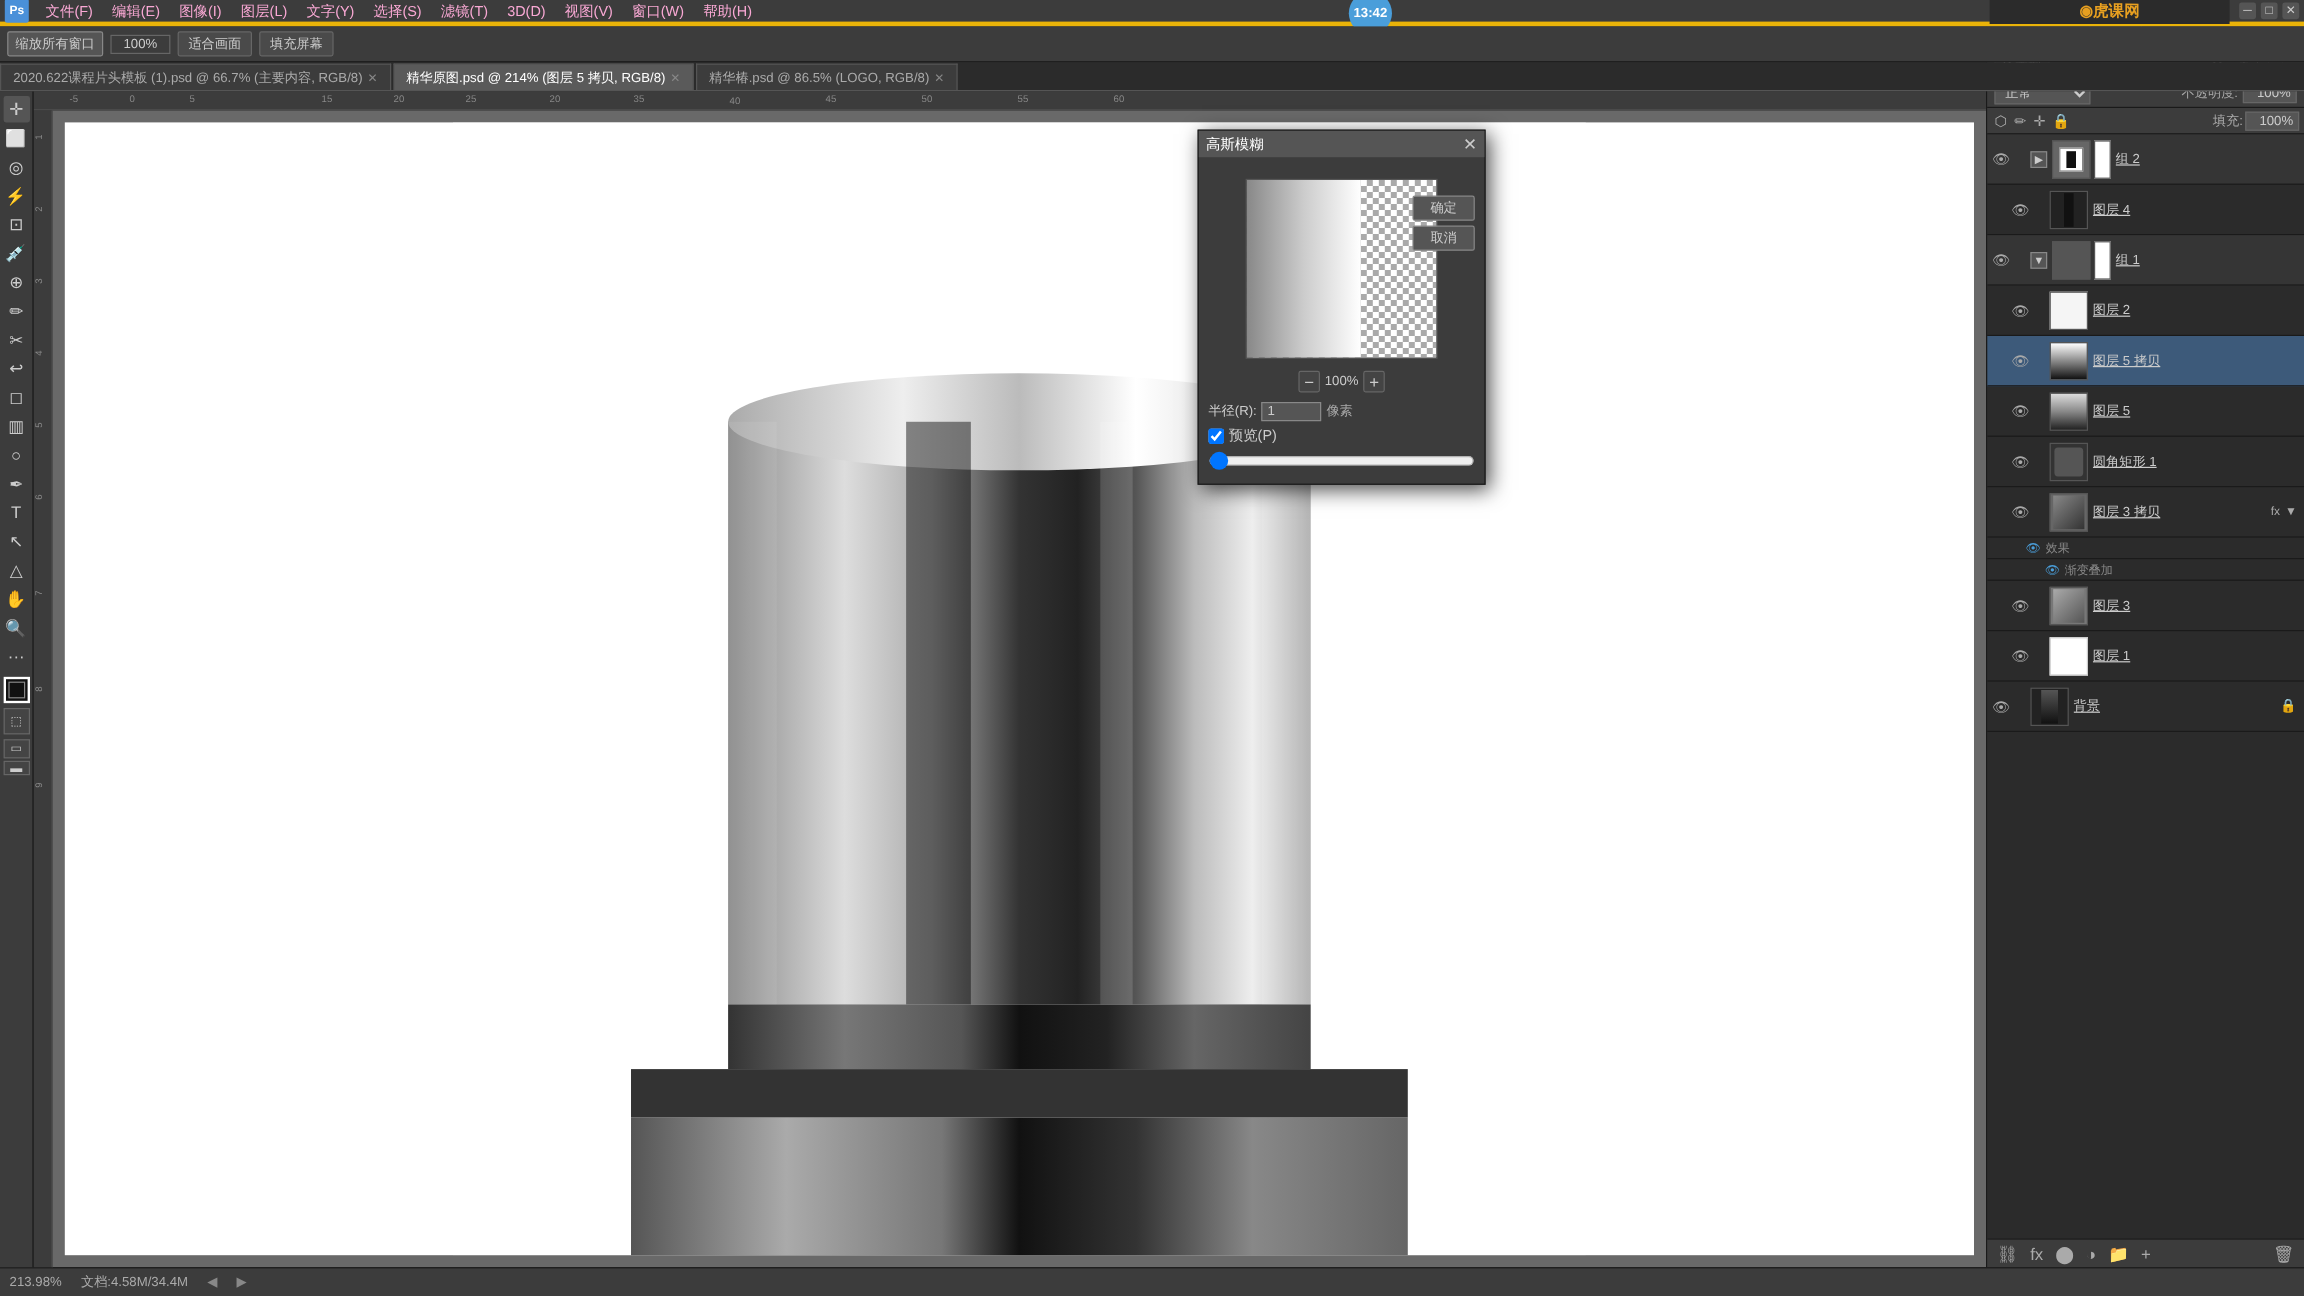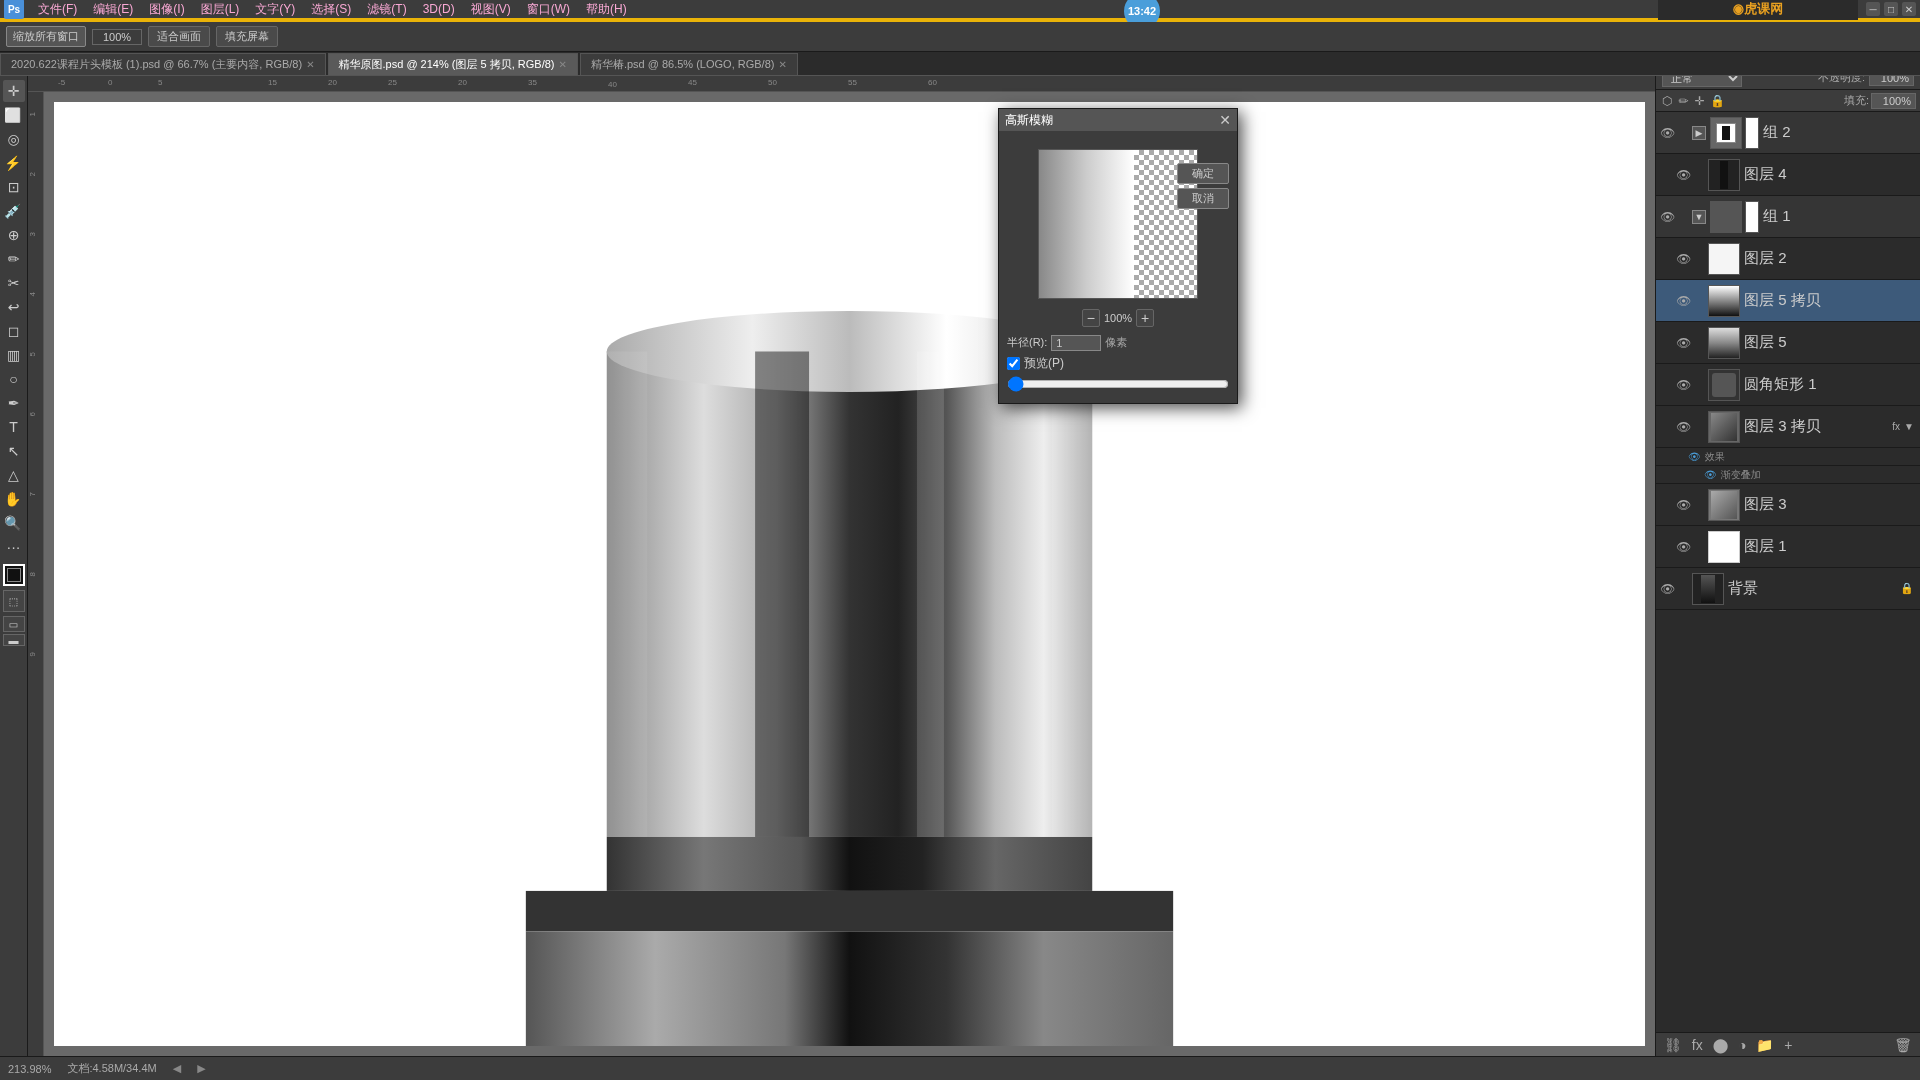--- a/index.html
+++ b/index.html
@@ -60,21 +60,21 @@
     .lt-icon { color: #aaa; font-size: 12px; cursor: pointer; padding: 2px; }
 
     
     #layers-list { flex: 1; overflow-y: auto; background: #2b2b2b; }
     .layer-item { height: 42px; display: flex; align-items: center; padding: 0 4px; gap: 4px; border-bottom: 1px solid #1a1a1a; cursor: pointer; position: relative; }
     .layer-item.active { background: #3d5a7a; }
     .layer-item.group { background: #353535; }
     .layer-eye { color: #aaa; font-size: 12px; cursor: pointer; width: 14px; }
     .layer-thumb { width: 32px; height: 32px; border: 1px solid #555; background: #fff; flex-shrink: 0; overflow: hidden; display: flex; align-items: center; justify-content: center; }
     .layer-thumb-mask { width: 14px; height: 32px; border: 1px solid #555; background: #fff; flex-shrink: 0; margin-left: -1px; }
-    .layer-name { flex: 1; font-size: 15px; color: #ccc; overflow: hidden; text-overflow: ellipsis; white-space: nowrap; }
+    .layer-name { flex: 1; font-size: 11px; color: #ccc; overflow: hidden; text-overflow: ellipsis; white-space: nowrap; text-decoration: underline; }
     .layer-fx { font-size: 10px; color: #aaa; }
 
     
     #layer-bottom { height: 24px; background: #3c3c3c; display: flex; align-items: center; padding: 0 4px; gap: 2px; border-top: 1px solid #1a1a1a; }
     .lb-icon { color: #aaa; font-size: 14px; cursor: pointer; padding: 2px 4px; }
 
     
     #status-bar { position: absolute; bottom: 0; left: 0; right: 0; height: 24px; background: #3c3c3c; display: flex; align-items: center; padding: 0 8px; gap: 16px; border-top: 1px solid #1a1a1a; font-size: 11px; color: #aaa; }
 
     

